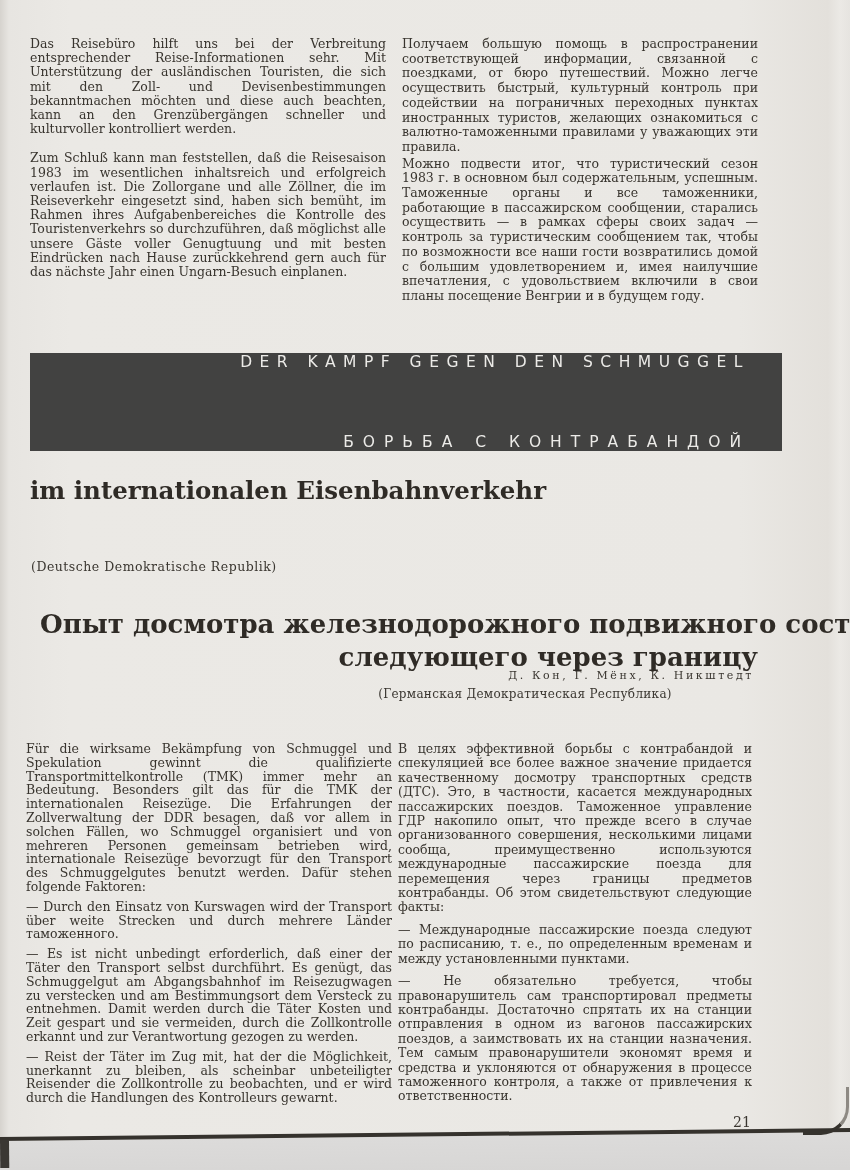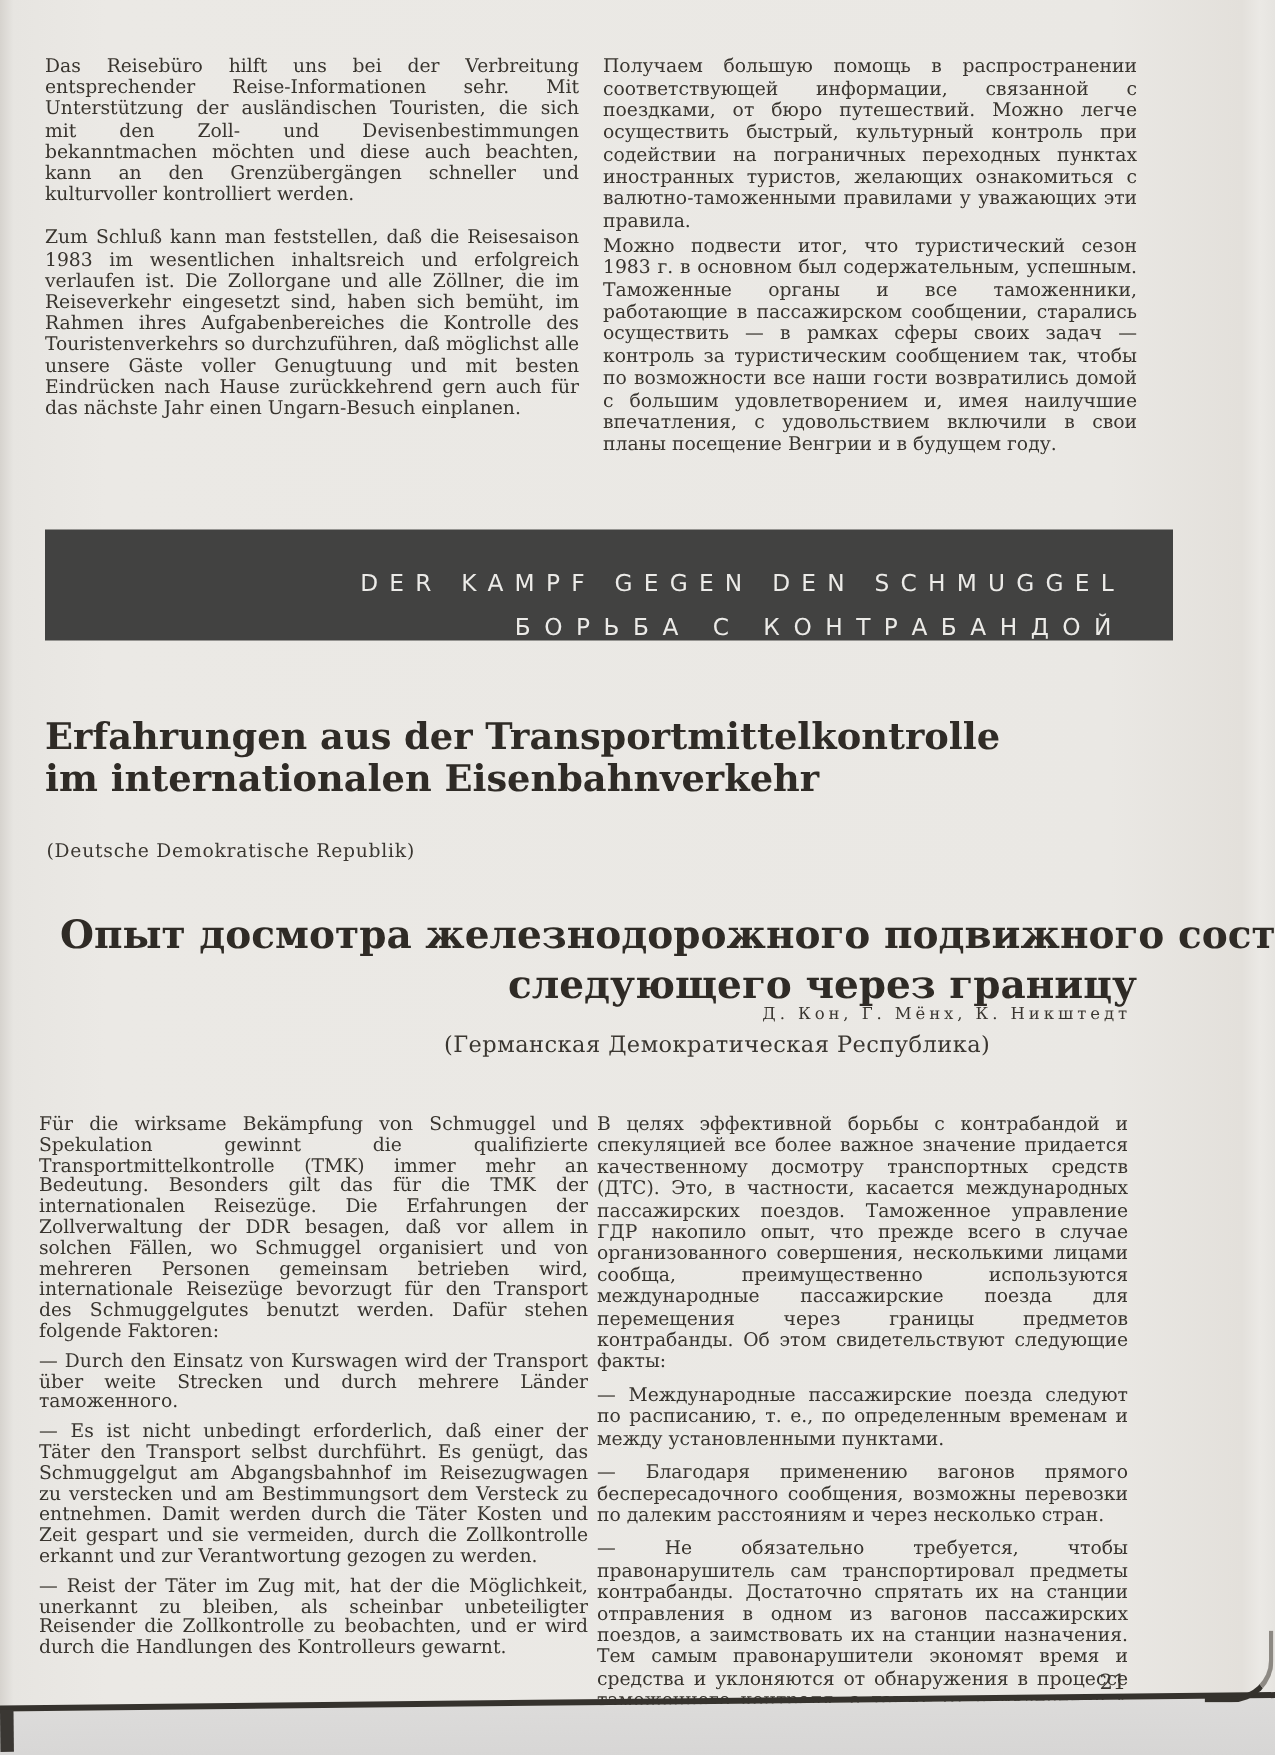--- a/index.html
+++ b/index.html
@@ -68,25 +68,25 @@
   .intro-de .para + .para { margin-top: 15px; }
   .intro-ru { left: 402px; top: 37px; width: 356px; line-height: 14.7px; }
   .intro-ru .para + .para { margin-top: 2px; }
   .body-de { left: 26px; top: 742px; width: 366px; line-height: 13.8px; }
   .body-de .para + .para { margin-top: 6px; }
   .body-ru { left: 398px; top: 742px; width: 354px; line-height: 14.4px; }
   .body-ru .para + .para { margin-top: 8px; }
   .banner {
     position: absolute;
     left: 30px; top: 353px;
-    width: 752px; height: 74px;
+    width: 752px; height: 98px;
     background: #424241;
     display: flex;
     flex-direction: column;
-    justify-content: flex-end;
+    justify-content: space-between;
     align-items: flex-end;
     row-gap: 11px;
     padding-right: 32px;
     box-sizing: border-box;
     z-index: 2;
   }
   .banner-line {
     font-family: "DejaVu Sans", sans-serif;
     color: #ecebe8;
     font-size: 15.5px;
@@ -139,22 +139,22 @@
     text-align: right;
     font-size: 11px;
     letter-spacing: 2.6px;
     color: #3a3630;
     z-index: 2;
   }
   .affil-ru {
     position: absolute;
     left: 296px; top: 687px;
     width: 458px;
-    text-align: left;
-    font-size: 15px;
+    text-align: center;
+    font-size: 12px;
     letter-spacing: 0.3px;
     color: #3a3630;
     z-index: 2;
   }
   .page-number {
     position: absolute;
     left: 733px; top: 1114px;
     font-size: 14px;
     color: #3a3630;
     z-index: 2;
@@ -176,21 +176,20 @@
       <p class="para">Получаем большую помощь в распространении соответствующей информации, связанной с поездками, от бюро путешествий. Можно легче осуществить быстрый, культурный контроль при содействии на пограничных переходных пунктах иностранных туристов, желающих ознакомиться с валютно-таможенными правилами у уважающих эти правила.</p>
       <p class="para">Можно подвести итог, что туристический сезон 1983 г. в основном был содержательным, успешным. Таможенные органы и все таможенники, работающие в пассажирском сообщении, старались осуществить — в рамках сферы своих задач — контроль за туристическим сообщением так, чтобы по возможности все наши гости возвратились домой с большим удовлетворением и, имея наилучшие впечатления, с удовольствием включили в свои планы посещение Венгрии и в будущем году.</p>
     </div>
 
   <div class="banner">
     <div class="banner-line de">DER KAMPF GEGEN DEN SCHMUGGEL</div>
     <div class="banner-line ru">БОРЬБА С КОНТРАБАНДОЙ</div>
   </div>
 
   <div class="title-de">
-    <div>Erfahrungen aus der Transportmittelkontrolle</div>
     <div>im internationalen Eisenbahnverkehr</div>
   </div>
 
   <div class="affil-de">(Deutsche Demokratische Republik)</div>
 
   <div class="title-ru">
     <div>Опыт досмотра железнодорожного подвижного состава,</div>
     <div>следующего через границу</div>
   </div>
 
@@ -200,21 +199,20 @@
   <div class="col body-de">
       <p class="para">Für die wirksame Bekämpfung von Schmuggel und Spekulation gewinnt die qualifizierte Transportmittelkontrolle (TMK) immer mehr an Bedeutung. Besonders gilt das für die TMK der internationalen Reisezüge. Die Erfahrungen der Zollverwaltung der DDR besagen, daß vor allem in solchen Fällen, wo Schmuggel organisiert und von mehreren Personen gemeinsam betrieben wird, internationale Reisezüge bevorzugt für den Transport des Schmuggelgutes benutzt werden. Dafür stehen folgende Faktoren:</p>
       <p class="para">— Durch den Einsatz von Kurswagen wird der Transport über weite Strecken und durch mehrere Länder таможенного.</p>
       <p class="para">— Es ist nicht unbedingt erforderlich, daß einer der Täter den Transport selbst durchführt. Es genügt, das Schmuggelgut am Abgangsbahnhof im Reisezugwagen zu verstecken und am Bestimmungsort dem Versteck zu entnehmen. Damit werden durch die Täter Kosten und Zeit gespart und sie vermeiden, durch die Zollkontrolle erkannt und zur Verantwortung gezogen zu werden.</p>
       <p class="para">— Reist der Täter im Zug mit, hat der die Möglichkeit, unerkannt zu bleiben, als scheinbar unbeteiligter Reisender die Zollkontrolle zu beobachten, und er wird durch die Handlungen des Kontrolleurs gewarnt.</p>
     </div>
 
   <div class="col body-ru">
       <p class="para">В целях эффективной борьбы с контрабандой и спекуляцией все более важное значение придается качественному досмотру транспортных средств (ДТС). Это, в частности, касается международных пассажирских поездов. Таможенное управление ГДР накопило опыт, что прежде всего в случае организованного совершения, несколькими лицами сообща, преимущественно используются международные пассажирские поезда для перемещения через границы предметов контрабанды. Об этом свидетельствуют следующие факты:</p>
       <p class="para">— Международные пассажирские поезда следуют по расписанию, т. е., по определенным временам и между установленными пунктами.</p>
-      <p class="para">— Благодаря применению вагонов прямого беспересадочного сообщения, возможны перевозки по далеким расстояниям и через несколько стран.</p>
       <p class="para">— Не обязательно требуется, чтобы правонарушитель сам транспортировал предметы контрабанды. Достаточно спрятать их на станции отправления в одном из вагонов пассажирских поездов, а заимствовать их на станции назначения. Тем самым правонарушители экономят время и средства и уклоняются от обнаружения в процессе таможенного контроля, а также от привлечения к ответственности.</p>
     </div>
 
   <div class="page-number">21</div>
 
   <div class="below-cover"></div>
   <div class="bottom-edge-line"></div>
   <div class="corner-curve"></div>
   <div class="edge-sliver"></div>
 

